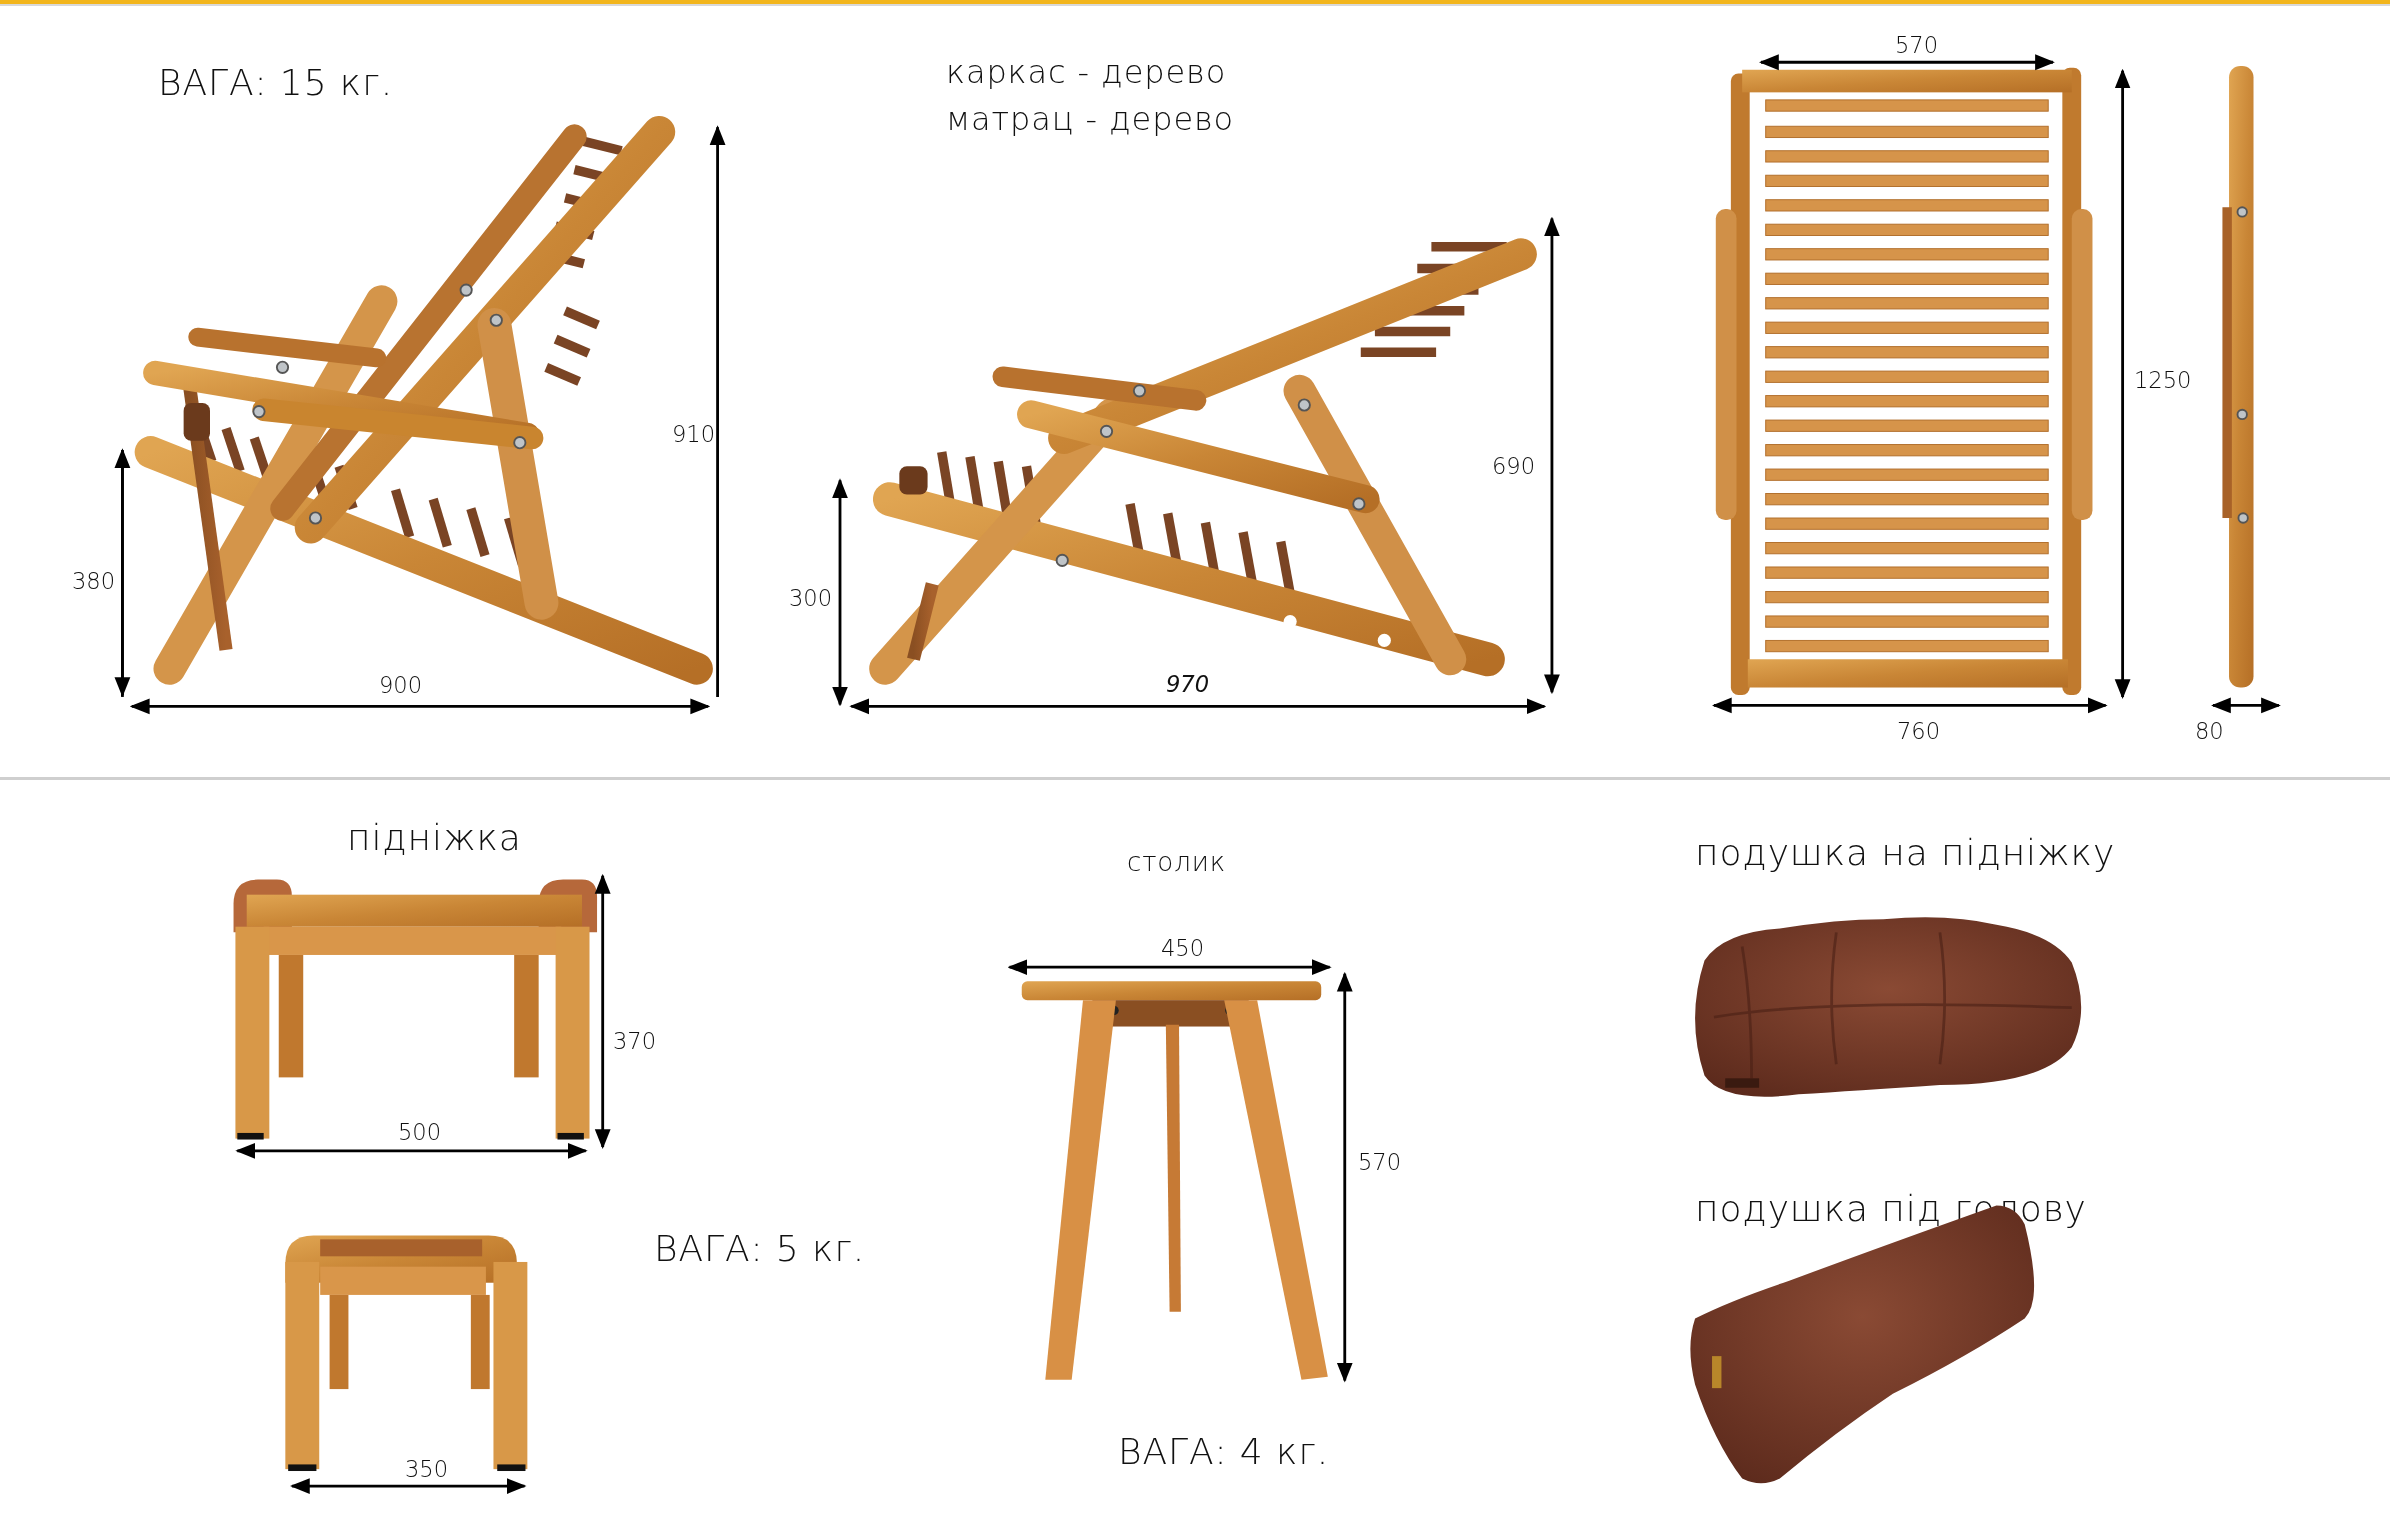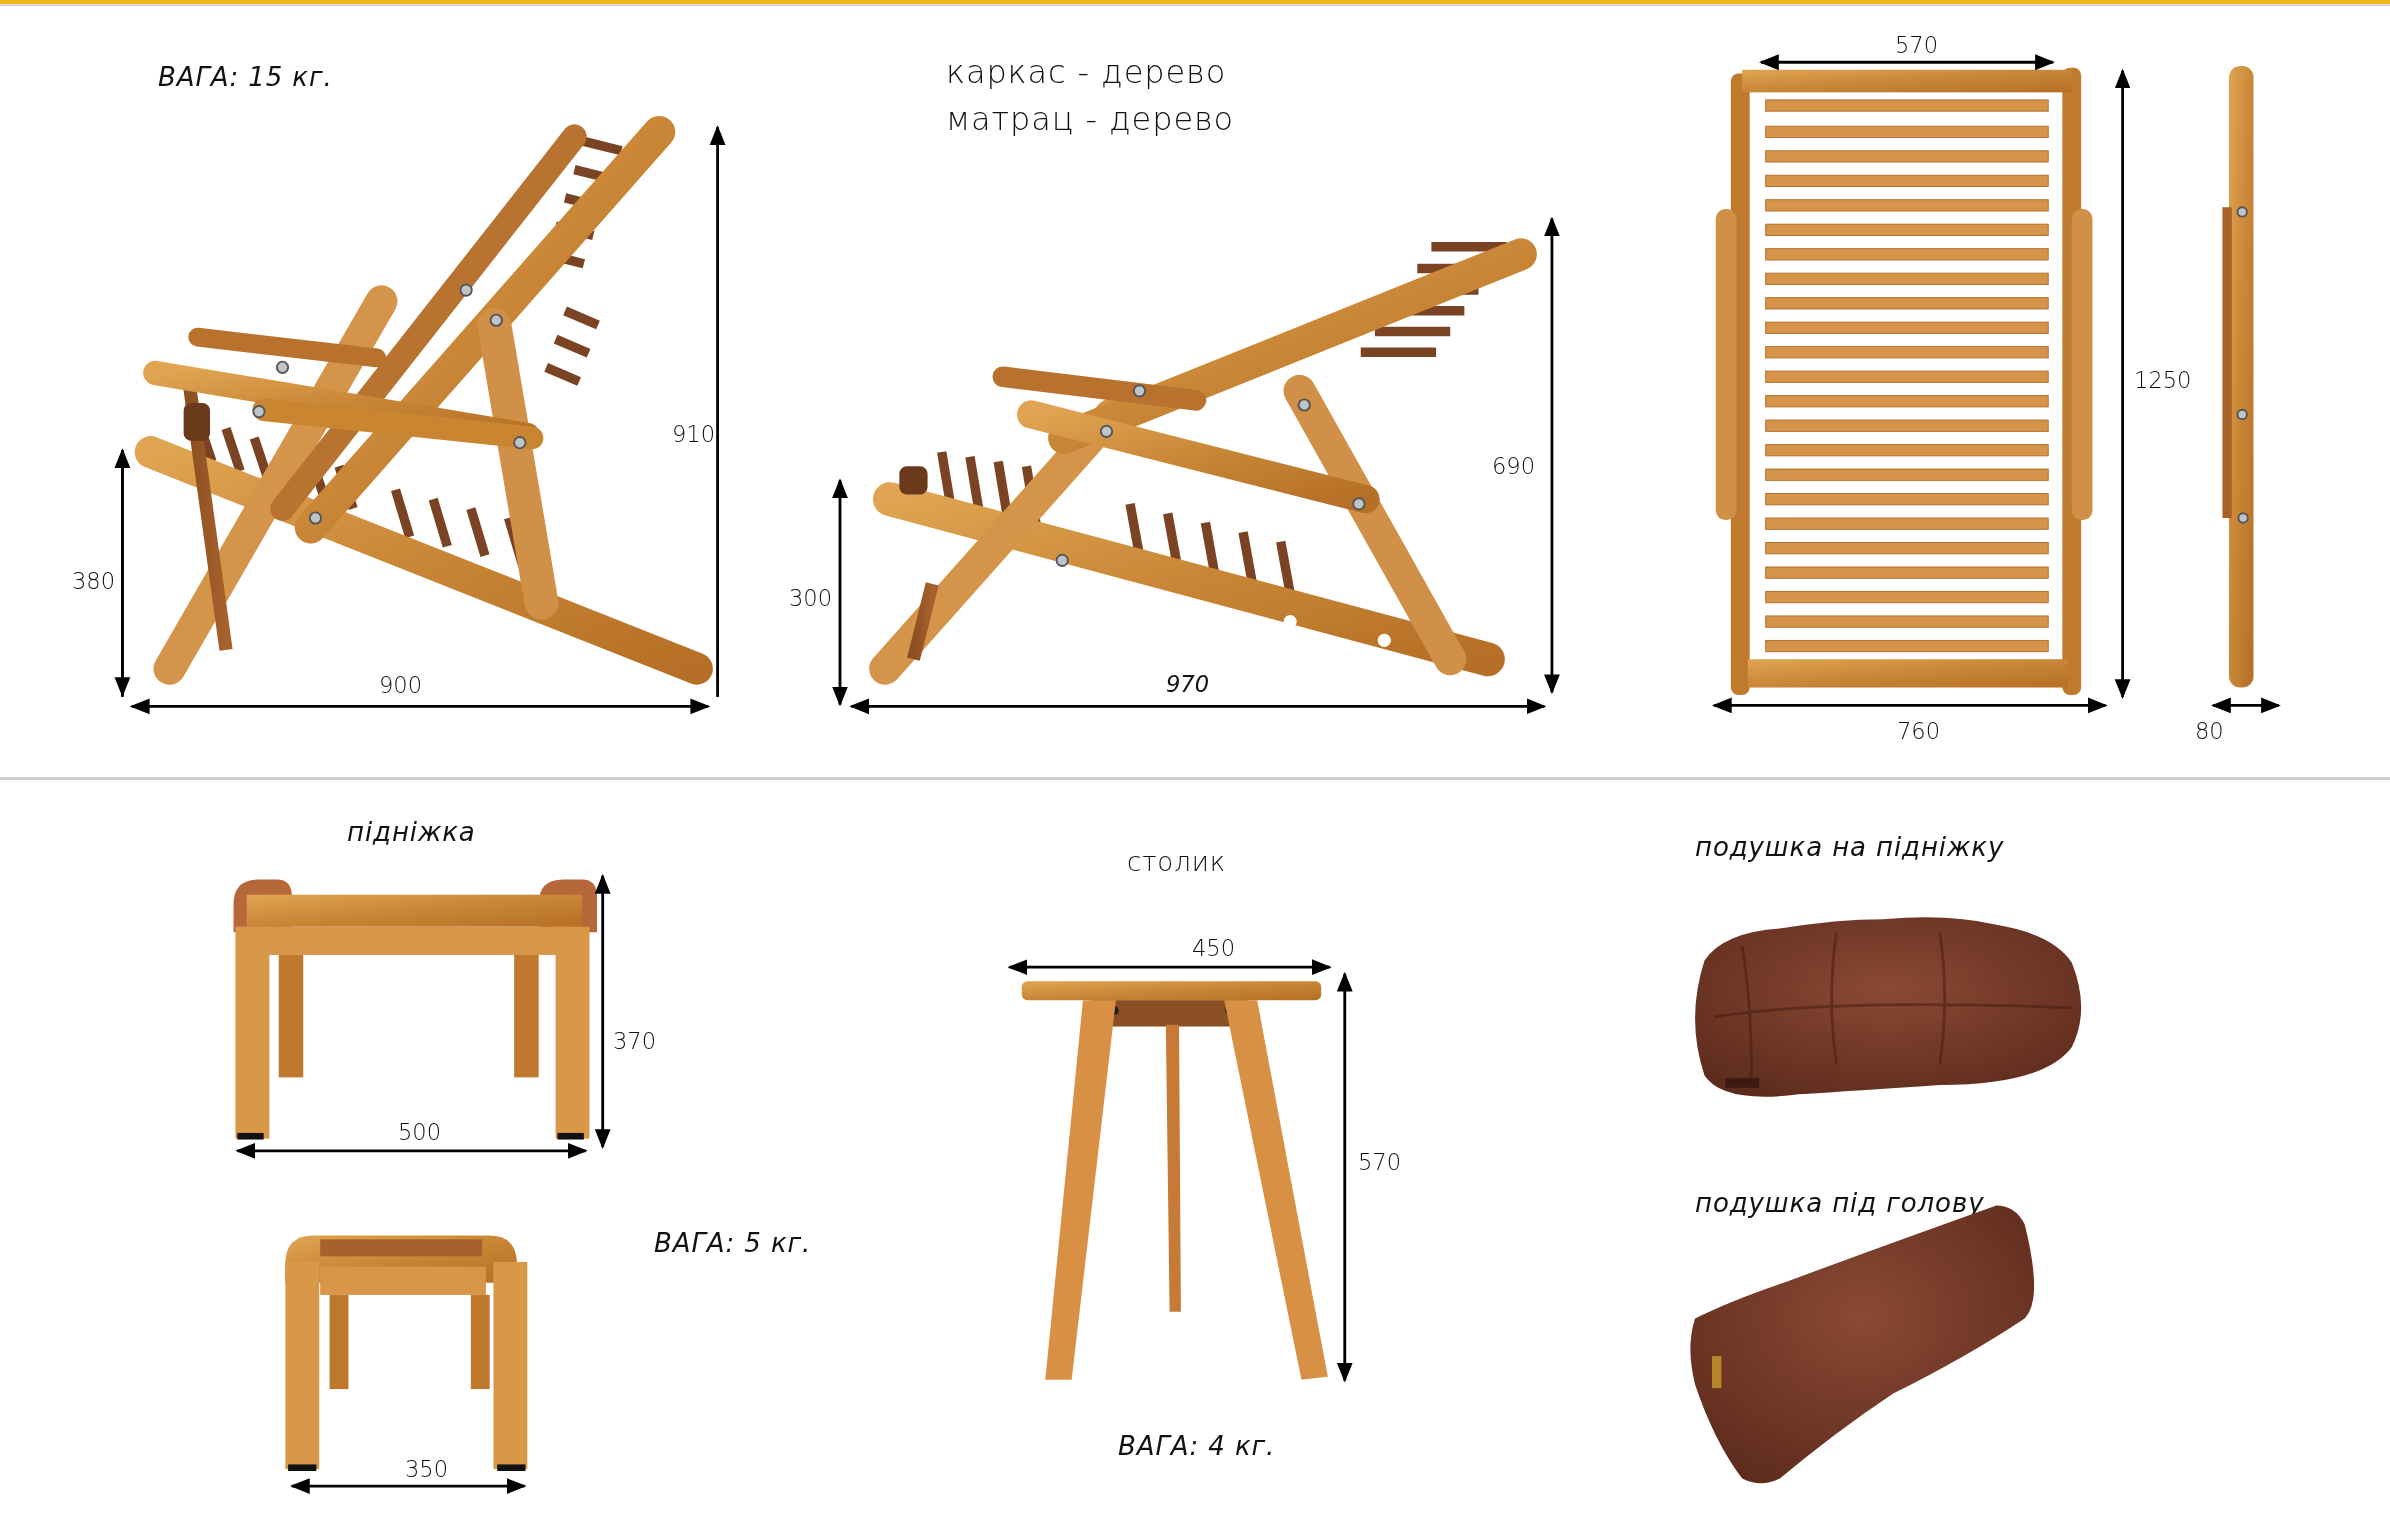--- a/index.html
+++ b/index.html
@@ -3,21 +3,21 @@
 <meta charset="utf-8">
 <style>
   html, body { margin: 0; padding: 0; background: #ffffff; }
   body { width: 2391px; height: 1537px; position: relative; overflow: hidden;
          font-family: "DejaVu Sans", sans-serif; color: #111; }
   .topbar { position: absolute; left: 0; top: 0; width: 2391px; height: 3.8px; background: #f2b51c; }
   .topbar-shadow { position: absolute; left: 0; top: 3.8px; width: 2391px; height: 1.9px; background: #d8d8d8; }
   .divider { position: absolute; left: 0; top: 777px; width: 2391px; height: 2.8px; background: #cfcfcf; }
   .txt { position: absolute; white-space: nowrap; font-weight: 300; }
   .lbl-lg { font-size: 32px; letter-spacing: 0.9px; }
-  .lbl-md { font-size: 26px; letter-spacing: 0.9px; font-style: italic; }
+  .lbl-md { font-size: 36px; letter-spacing: 0.9px; }
   .lbl-sm { font-size: 26px; letter-spacing: 0.9px; }
   .dim { font-size: 22.6px; }
   svg.layer { position: absolute; left: 0; top: 0; }
 </style>
 </head>
 <body>
 
 <div class="topbar"></div>
 <div class="topbar-shadow"></div>
 <div class="divider"></div>
@@ -39,21 +39,21 @@
 <div class="txt dim" style="left:1897px;top:718px;">760</div>
 <div class="txt dim" style="left:2195px;top:718px;">80</div>
 
 <div class="txt lbl-md" style="left:347px;top:817px;">підніжка</div>
 <div class="txt dim" style="left:613px;top:1028px;">370</div>
 <div class="txt dim" style="left:398px;top:1119px;">500</div>
 <div class="txt dim" style="left:405px;top:1456px;">350</div>
 <div class="txt lbl-md" style="left:654px;top:1228px;">ВАГА: 5 кг.</div>
 
 <div class="txt lbl-sm" style="left:1127px;top:847px;">столик</div>
-<div class="txt dim" style="left:1161px;top:935px;margin-left:31px;">450</div>
+<div class="txt dim" style="left:1161px;top:935px;">450</div>
 <div class="txt dim" style="left:1358px;top:1149px;">570</div>
 <div class="txt lbl-md" style="left:1118px;top:1431px;">ВАГА: 4 кг.</div>
 
 <div class="txt lbl-md" style="left:1695px;top:832px;">подушка на підніжку</div>
 <div class="txt lbl-md" style="left:1695px;top:1188px;">подушка під голову</div>
 
 <svg class="layer" width="2391" height="1537" viewBox="0 0 2539 1632" xmlns="http://www.w3.org/2000/svg">
   <defs>
     <marker id="ah" viewBox="0 0 10 10" refX="9" refY="5" markerWidth="7" markerHeight="7" orient="auto-start-reverse">
       <path d="M0,1 L10,5 L0,9 z" fill="#000"></path>

